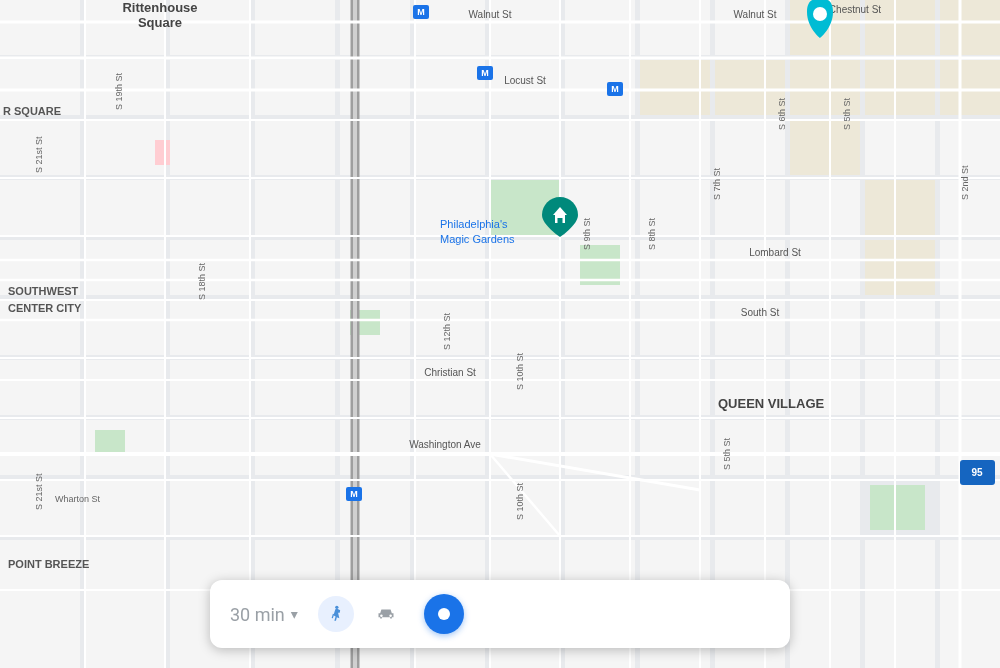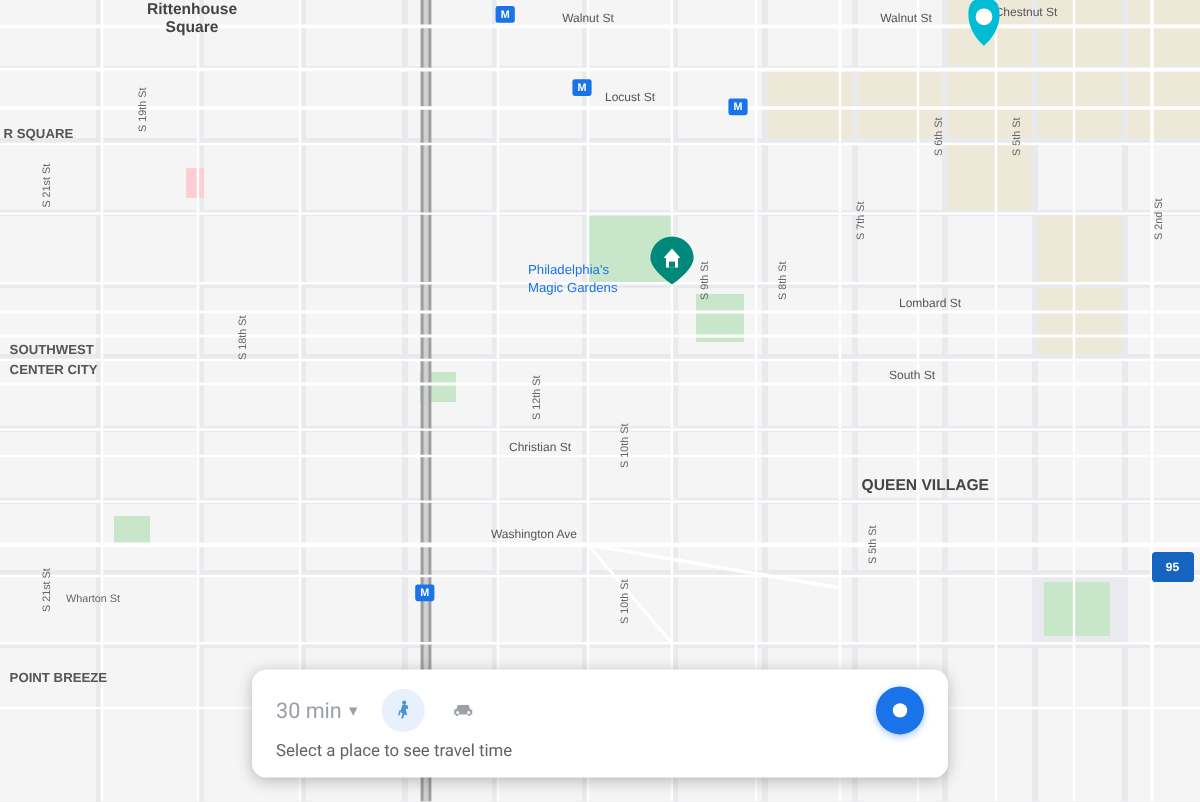--- a/index.html
+++ b/index.html
@@ -25,21 +25,20 @@
     #bottom-panel {
       position: absolute;
       bottom: 20px;
       left: 50%;
       transform: translateX(-50%);
       background: white;
       border-radius: 12px;
       box-shadow: 0 2px 12px rgba(0,0,0,0.25);
       padding: 14px 20px 14px 20px;
       display: flex;
-      flex-direction: column;
       gap: 6px;
       min-width: 580px;
       z-index: 100;
     }
 
     #panel-top-row {
       display: flex;
       align-items: center;
       gap: 20px;
     }
@@ -430,17 +429,14 @@
             <path d="M5 11l1.5-4.5h11L19 11M3 11h18v5H19v1.5h-2V16H7v1.5H5V16H3V11z" fill="#9aa0a6"></path>
             <circle cx="6.5" cy="14" r="1.5" fill="white"></circle>
             <circle cx="17.5" cy="14" r="1.5" fill="white"></circle>
           </svg>
         </button>
       </div>
 
       <button id="toggle-btn"></button>
     </div>
 
-    <div id="panel-bottom-row">
-      <span id="travel-time-prompt">Select a place to see travel time</span>
-    </div>
   </div>
 </div>
 
 </body></html>

